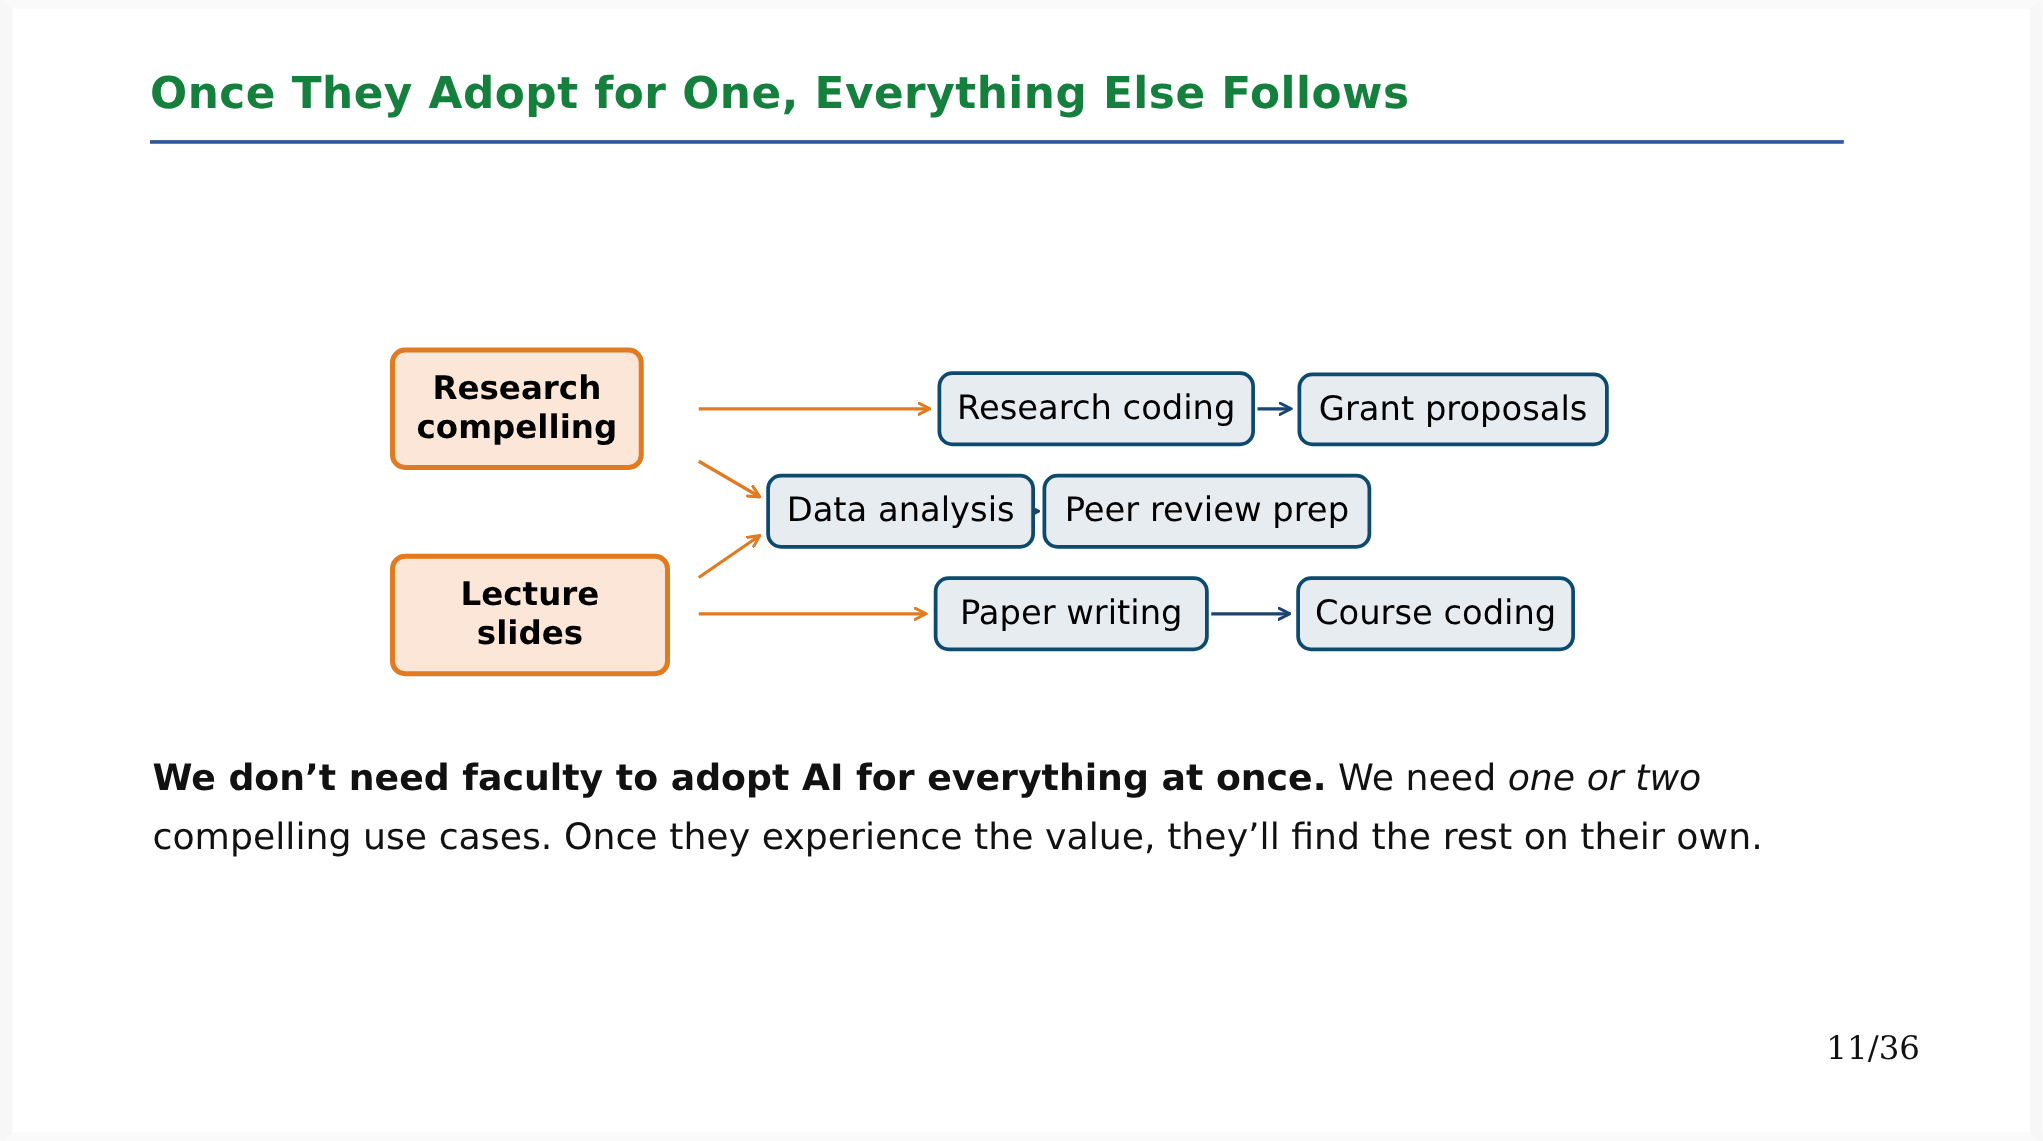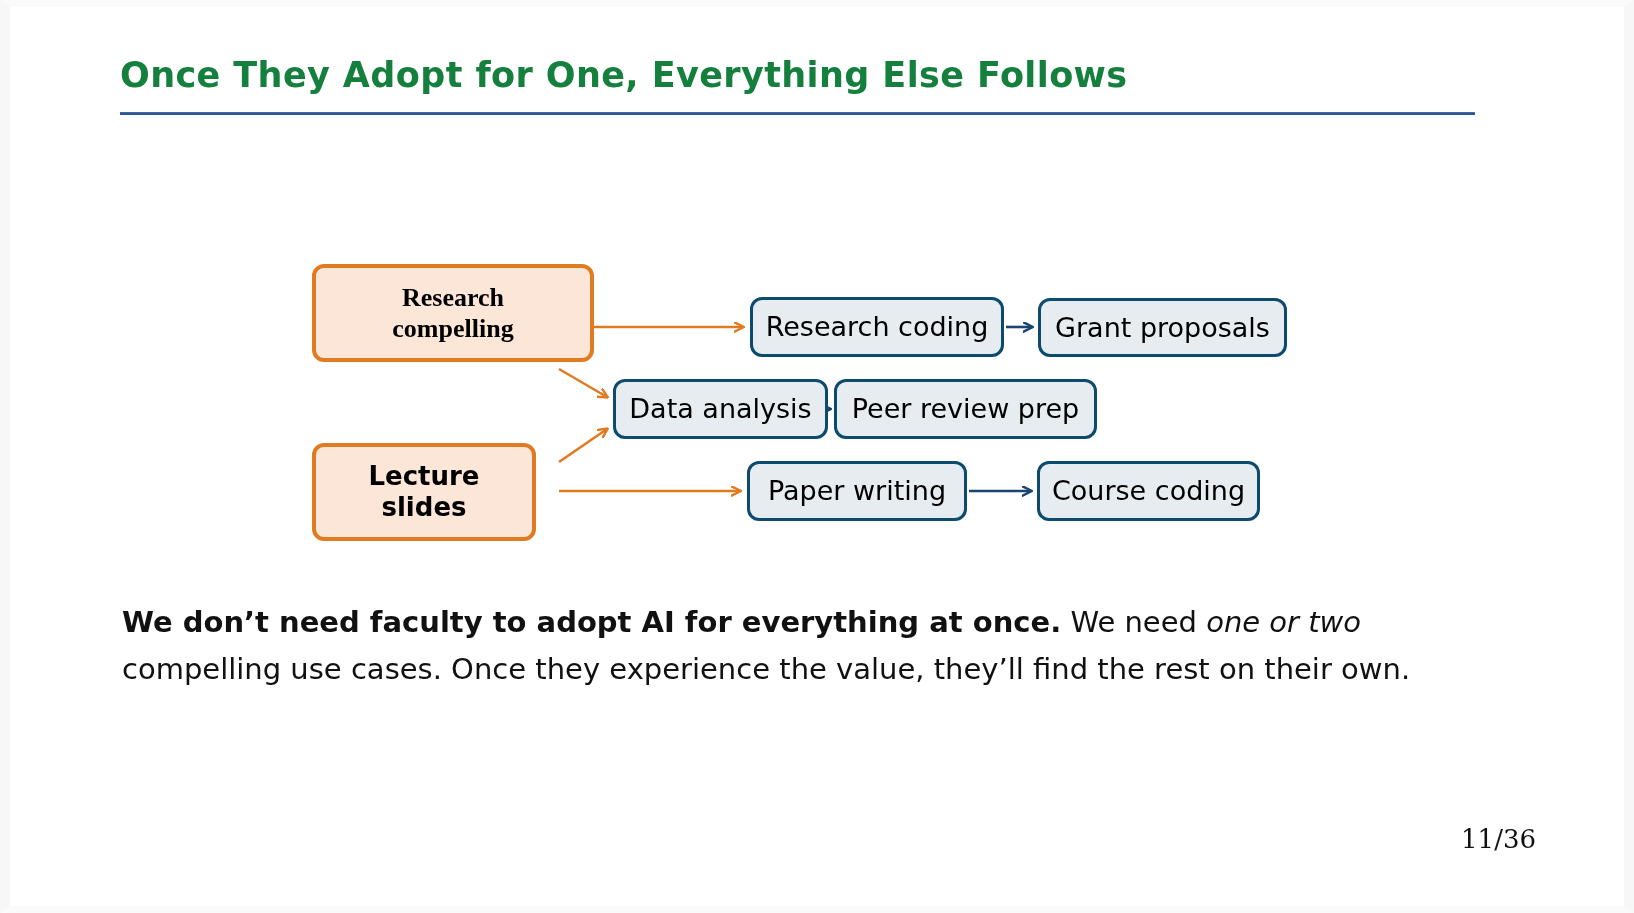--- a/index.html
+++ b/index.html
@@ -84,21 +84,21 @@
   .node-dst {
     background: #E7ECF0;
     border: 3px solid #0c4a6e;
     font-size: 27px;
     color: #000000;
     line-height: 1.1;
     white-space: nowrap;
   }
 
   
-  #node-research-directories { left: 302px; top: 7px;  width: 282px; height: 98px; font-family: Liberation Serif, serif; }
+  #node-research-directories { left: 302px; top: 21px;  width: 203px; height: 98px; }
   #node-lecture-slides       { left: 302px; top: 186px; width: 224px; height: 98px; }
   #node-research-coding      { left: 740px; top: 40px;  width: 254px; height: 60px; }
   #node-grant-proposals      { left: 1028px;top: 41px;  width: 249px; height: 59px; }
   #node-data-analysis        { left: 603px; top: 122px; width: 215px; height: 60px; }
   #node-peer-review-prep     { left: 824px; top: 122px; width: 263px; height: 60px; }
   #node-paper-writing        { left: 737px; top: 204px; width: 220px; height: 60px; }
   #node-course-design        { left: 1027px;top: 204px; width: 223px; height: 60px; }
 
   
   #body-text {

